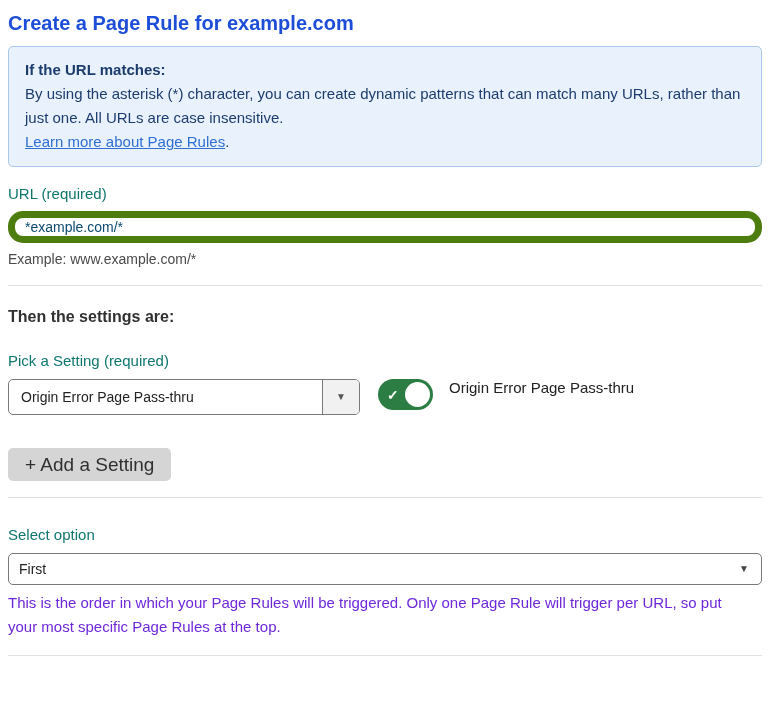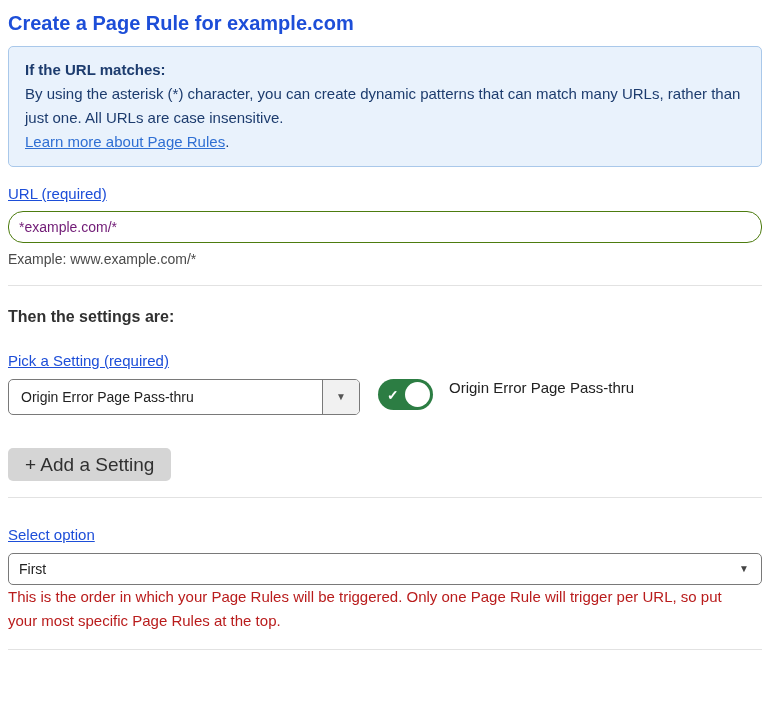--- a/index.html
+++ b/index.html
@@ -33,36 +33,35 @@
   }
   .info-heading { font-weight: 700; }
   .info-link {
     color: var(--link-blue, #2f6fd3);
     text-decoration: underline;
     cursor: pointer;
   }
 
   .field-label {
     font-size: 15px;
-    color: #1d4ed8;
+    color: #0f766e;
     line-height: 20px;
-    text-decoration: underline;
   }
   .mt-url-label { margin-top: 17px; }
 
   .text-input {
     margin-top: 7px;
     width: 100%;
     height: 32px;
-    border: 1px solid #4d7c0f;
+    border: 7px solid #4d7c0f;
     border-radius: 15px;
     padding: 0 10px;
     font-family: "Liberation Sans", sans-serif;
     font-size: 14px;
-    color: #701a75;
+    color: #0c4a6e;
     background: #ffffff;
     outline: none;
   }
   .helper-text {
     margin-top: 6px;
     font-size: 14px;
     color: #4a4a4a;
     line-height: 20px;
   }
 
@@ -191,23 +190,23 @@
     cursor: pointer;
   }
   .select-box .arrow-glyph {
     position: absolute;
     right: 12px;
     top: 50%;
     transform: translateY(-50%);
     color: #444444;
   }
   .order-helper {
-    margin-top: 0;
-    font-size: 15px;
-    color: #b91c1c;
+    margin-top: 6px;
+    font-size: 15px;
+    color: #6d28d9;
     line-height: 24px;
     max-width: 740px;
   }
 </style>
 </head>
 <body>
 
 <div class="container">
 
   <h1 class="page-title">Create a Page Rule for example.com</h1>

